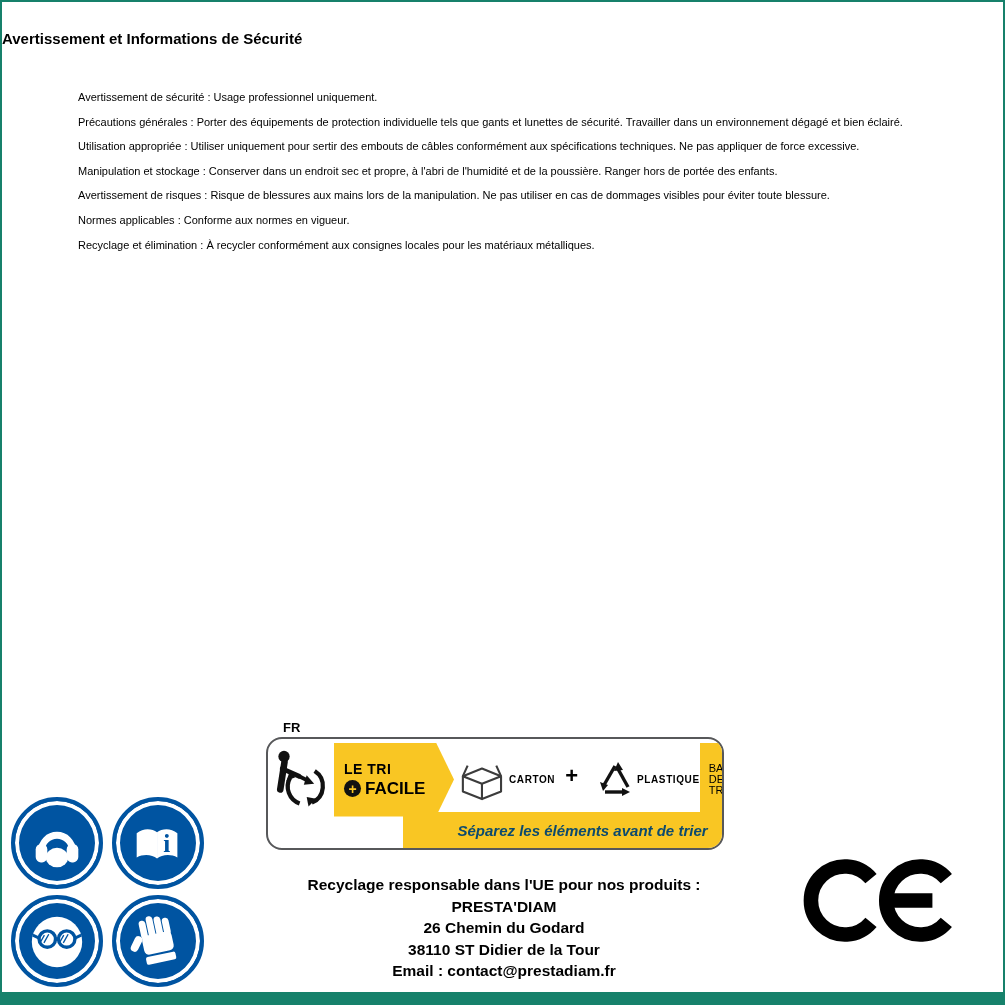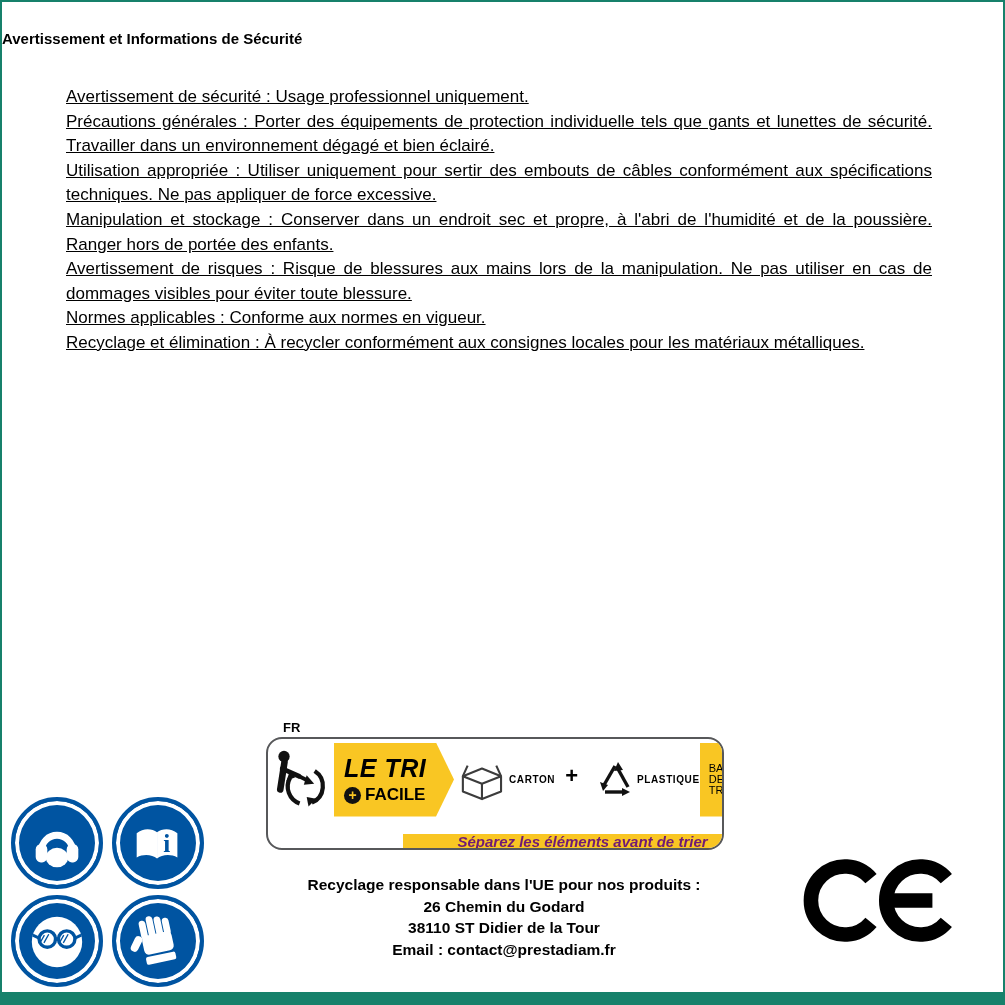--- a/index.html
+++ b/index.html
@@ -3,58 +3,58 @@
 <meta charset="utf-8">
 <style>
   html,body{margin:0;padding:0;background:#fff;}
   .page{
     position:relative;width:1005px;height:1005px;background:#fff;
     border:2px solid #16816B;box-sizing:border-box;overflow:hidden;
     font-family:"Liberation Sans",sans-serif;color:#000;
   }
   .bottom-bar{position:absolute;left:0;right:0;bottom:0;height:11px;background:#16816B;}
   .title{position:absolute;top:28px;left:0;width:100%;font-weight:bold;font-size:15px;}
-  .body-text{position:absolute;top:83px;left:64px;width:866px;font-size:17px;line-height:24.6px;text-align:justify;text-decoration:underline;}
+  .body-text{position:absolute;top:83px;left:76px;width:866px;font-size:11px;line-height:24.6px;text-align:justify;}
   .body-text p{margin:0;}
   
   .picto-grid{position:absolute;left:9px;top:795px;display:grid;grid-template-columns:92px 92px;grid-auto-rows:92px;gap:6px 9px;}
   .picto{
     width:92px;height:92px;border-radius:50%;background:#0054A1;
     border:4px solid #0054A1;box-sizing:border-box;box-shadow:inset 0 0 0 4px #fff;
     display:flex;align-items:center;justify-content:center;
   }
   .picto svg{display:block;}
   
   .tri-wrap{position:absolute;left:264px;top:718px;width:458px;}
   .tri-fr{font-weight:bold;font-size:13px;margin:0 0 2px 17px;}
   .tri-box{position:relative;border:2px solid #57585A;border-radius:16px;height:113px;background:#fff;overflow:hidden;box-sizing:border-box;}
   .tri-row{display:flex;align-items:center;height:81px;}
   .triman{width:86px;display:flex;justify-content:center;align-items:center;}
   .tri-badge{
     width:120px;height:74px;background:#F9C623;flex:0 0 auto;
     clip-path:polygon(0 0,85% 0,100% 50%,85% 100%,0 100%);
     display:flex;flex-direction:column;justify-content:center;padding-left:10px;box-sizing:border-box;
   }
-  .tri-badge .l1{font-weight:800;font-size:25px;letter-spacing:.5px;font-style:italic;}
+  .tri-badge .l1{font-weight:800;font-size:14px;letter-spacing:.5px;}
   .tri-badge .l2{display:flex;align-items:center;gap:4px;font-weight:800;font-size:17px;margin-top:2px;}
   .plus-circle{width:17px;height:17px;border-radius:50%;background:#111;color:#F9C623;display:flex;align-items:center;justify-content:center;font-size:14px;font-weight:bold;line-height:1;}
   .tri-mid{flex:1;display:flex;align-items:center;justify-content:center;gap:10px;}
   .tri-item{display:flex;flex-direction:row;align-items:center;gap:1px;}
   .tri-item .lbl{font-size:10px;font-weight:bold;letter-spacing:.6px;}
   .tri-plussep{font-size:22px;font-weight:bold;margin-top:-8px;}
   .tri-arrow{
     width:90px;height:74px;background:#F9C623;flex:0 0 auto;margin-right:2px;
     clip-path:polygon(0 0,76% 0,100% 50%,76% 100%,0 100%);
     display:flex;align-items:center;gap:4px;padding-left:9px;box-sizing:border-box;
   }
   .bin-text{display:flex;flex-direction:column;font-weight:400;font-size:11px;line-height:11px;}
   .tri-strip{
-    position:absolute;left:87px;right:0;bottom:0;height:14px;background:#F9C623;
+    position:absolute;left:87px;right:0;bottom:0;height:36px;background:#F9C623;
     display:flex;align-items:center;justify-content:center;padding-left:40px;
-    font-style:italic;font-weight:bold;font-size:15px;color:#701a75;margin-left:48px;
+    font-style:italic;font-weight:bold;font-size:15px;color:#0c4a6e;margin-left:48px;
   }
   
   .responsible{position:absolute;left:262px;top:872px;width:480px;text-align:center;font-weight:bold;font-size:15.5px;line-height:21.5px;}
   .responsible div{margin:0;}
   
   .ce{position:absolute;left:800px;top:852px;}
 </style>
 </head>
 <body>
 
@@ -181,20 +181,21 @@
             <circle cx="20" cy="39.5" r="2.2" fill="#111"></circle>
           </svg>
         </div>
       </div>
       <div class="tri-strip">Séparez les éléments avant de trier</div>
     </div>
   </div>
 
   <div class="responsible">
     <div>Recyclage responsable dans l'UE pour nos produits :</div>
+    <div>PRESTA'DIAM</div>
     <div>26 Chemin du Godard</div>
     <div>38110 ST Didier de la Tour</div>
     <div>Email : contact@prestadiam.fr</div>
   </div>
 
   <div class="ce">
     <svg width="162" height="93" viewBox="0 0 200 114" role="img" aria-label="CE">
       <g stroke="#000" stroke-width="18" fill="none">
         <path d="M85.2 30 A42 42 0 1 0 85.2 84"></path>
         <path d="M178.2 30 A42 42 0 1 0 178.2 84"></path>

